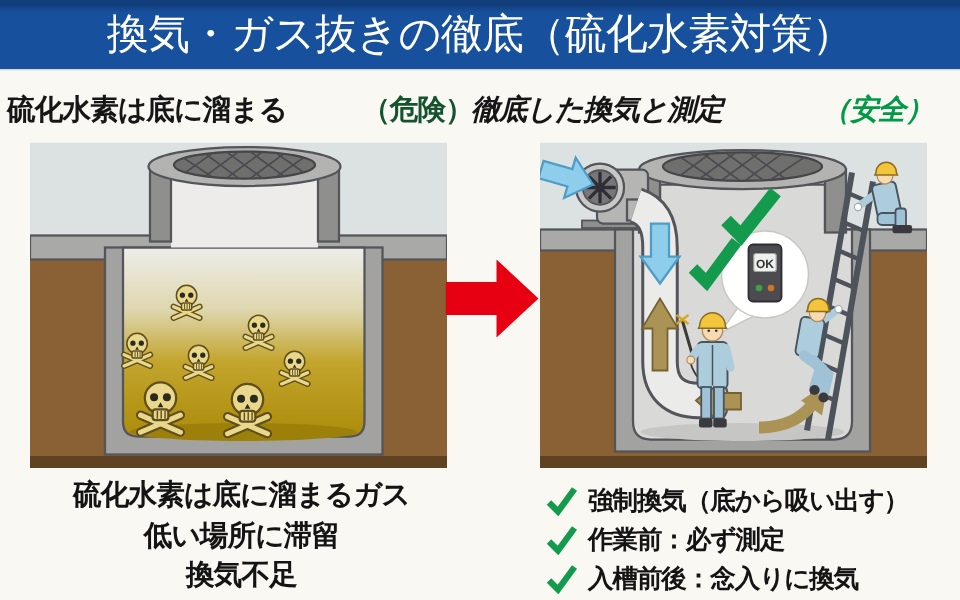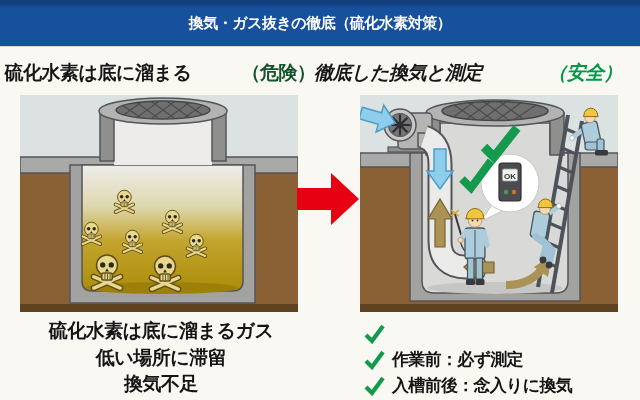--- a/index.html
+++ b/index.html
@@ -9,21 +9,21 @@
     font-family:"Liberation Sans","DejaVu Sans",sans-serif;
     -webkit-font-smoothing:antialiased;
   }
   .header{
     position:absolute;left:0;top:0;width:640px;height:46px;
     background:linear-gradient(#123e7c 0%,#123e7c 7%,#17509d 18%,#17509d 100%);
     display:flex;align-items:center;justify-content:center;
     border-bottom:1px solid #d8d6d0;
   }
   .header h1{
-    margin:0;color:#ffffff;font-size:15px;font-weight:bold;letter-spacing:-0.5px;
+    margin:0;color:#ffffff;font-size:28px;font-weight:normal;letter-spacing:-0.5px;
   }
   .panel-heading{
     position:absolute;top:58px;height:30px;display:flex;align-items:center;justify-content:center;
     font-size:19px;font-weight:bold;color:#161616;letter-spacing:-0.5px;white-space:nowrap;gap:48px;
   }
   .panel-heading.left{left:8px;width:304px;}
   .panel-heading.right{left:320px;width:296px;font-style:italic;}
   .tag-danger{color:#14532d;margin-left:2px;}
   .tag-safe{color:#009a47;margin-left:18px;}
   .illo{position:absolute;top:95px;}
@@ -279,20 +279,21 @@
   <div>硫化水素は底に溜まるガス</div>
   <div>低い場所に滞留</div>
   <div>換気不足</div>
 </div>
 
 <div class="checklist">
   <div class="check-row">
     <svg width="21" height="21" viewBox="0 0 21 21">
       <path d="M2,12 L8,18 L19,3" stroke="#149a4c" stroke-width="4.2" fill="none"></path>
     </svg>
+    <span class="check-label">強制換気（底から吸い出す）</span>
   </div>
   <div class="check-row">
     <svg width="21" height="21" viewBox="0 0 21 21">
       <path d="M2,12 L8,18 L19,3" stroke="#149a4c" stroke-width="4.2" fill="none"></path>
     </svg>
     <span class="check-label">作業前：必ず測定</span>
   </div>
   <div class="check-row">
     <svg width="21" height="21" viewBox="0 0 21 21">
       <path d="M2,12 L8,18 L19,3" stroke="#149a4c" stroke-width="4.2" fill="none"></path>

